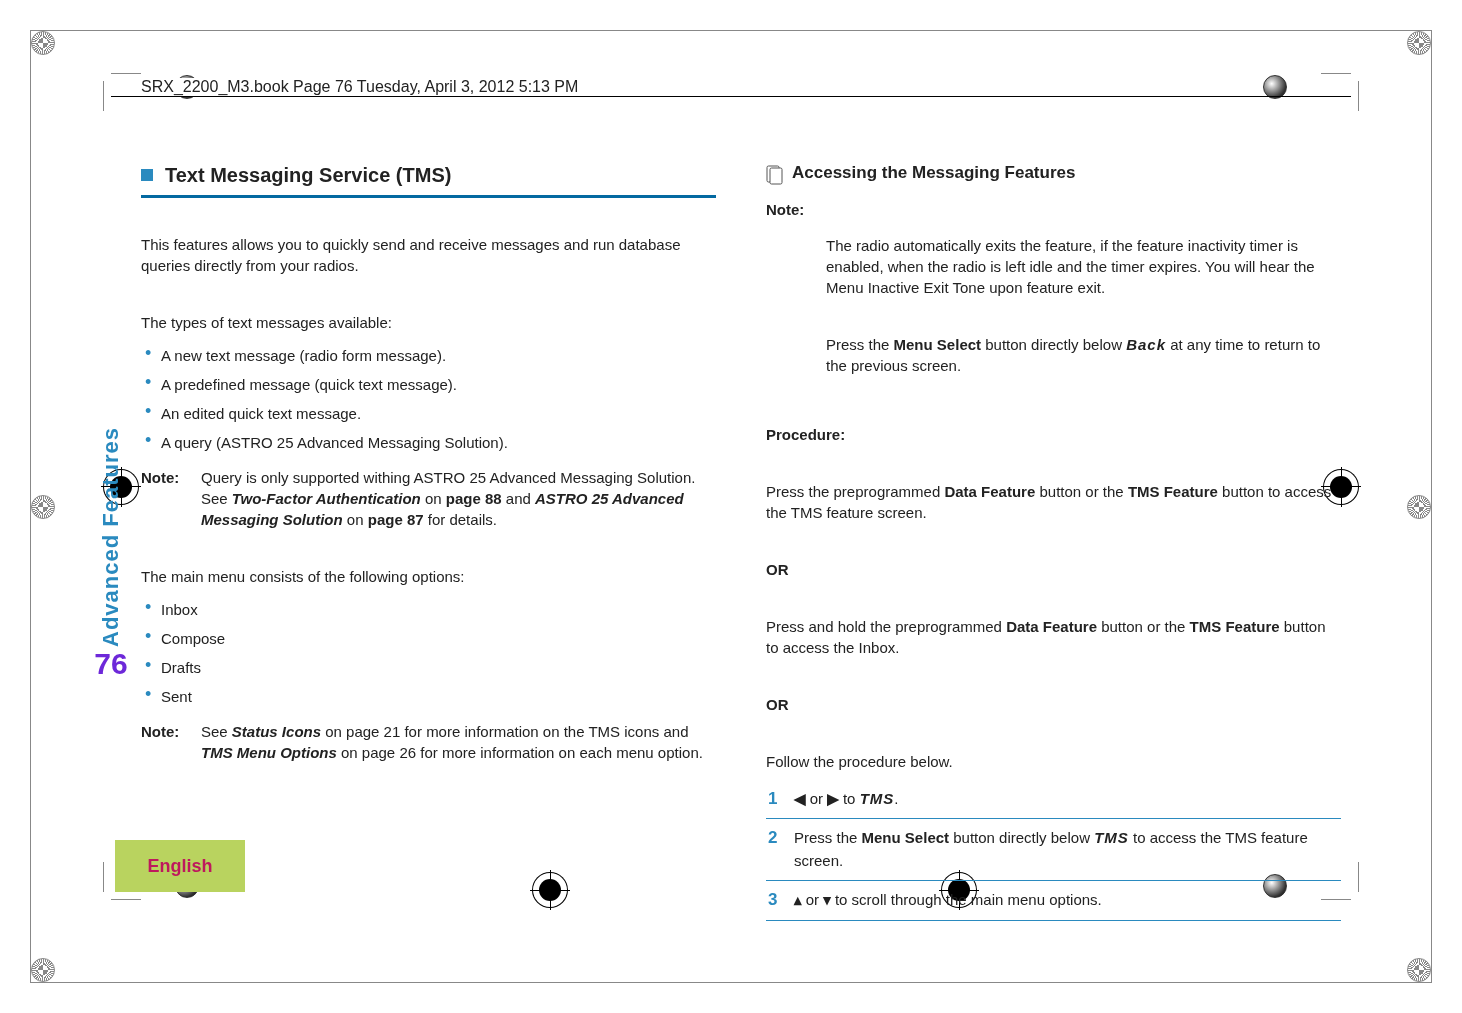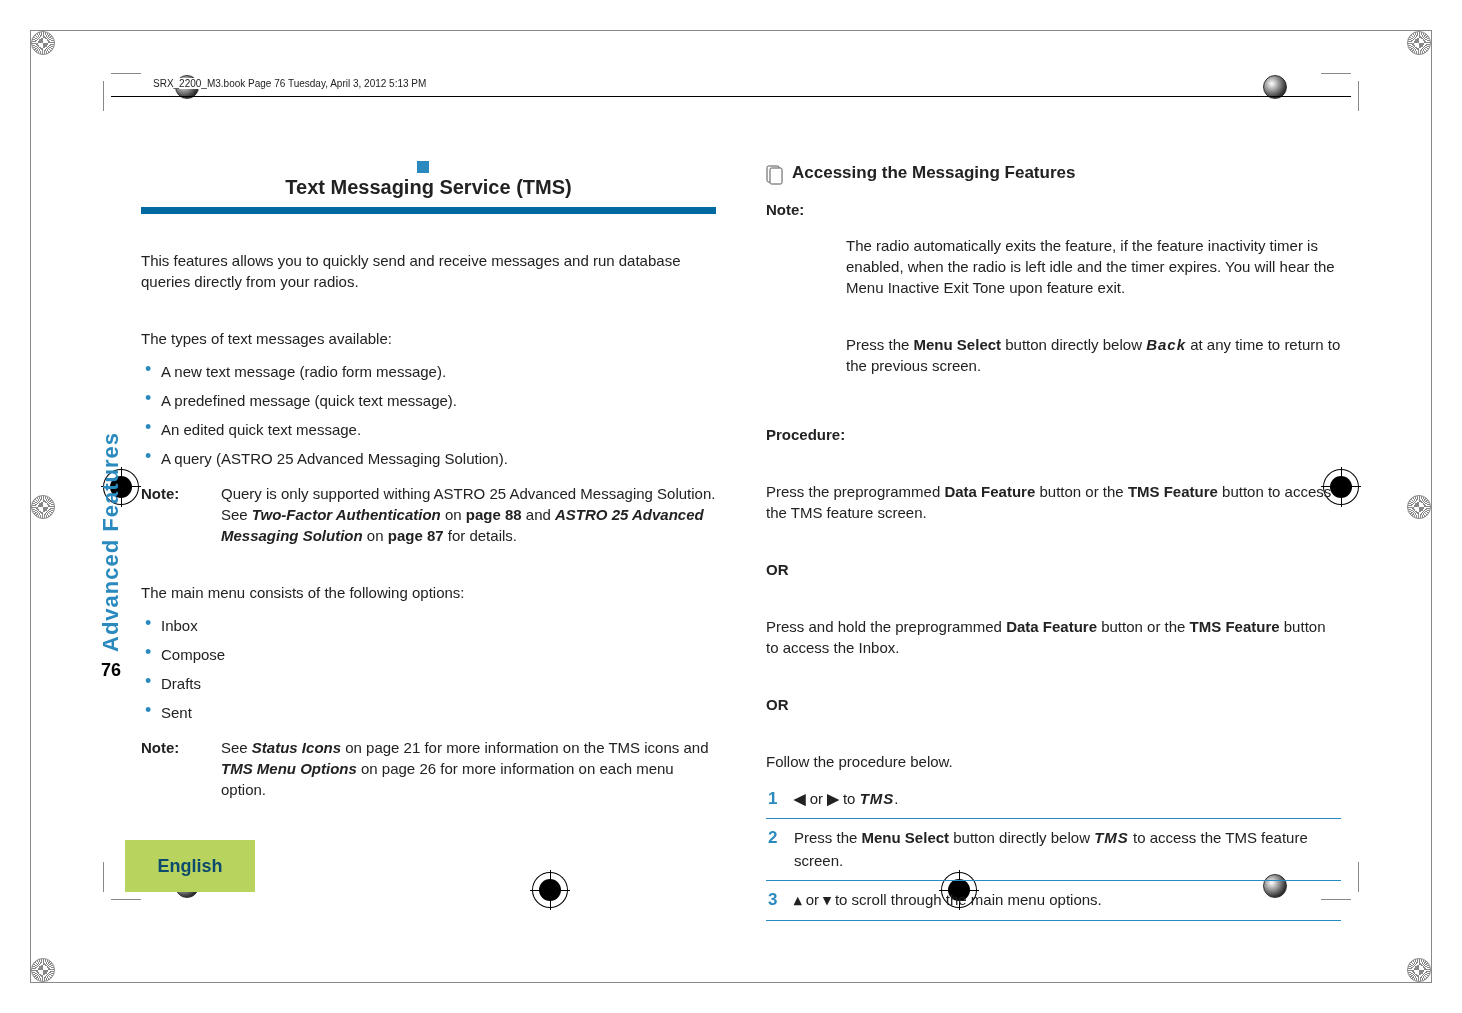--- a/index.html
+++ b/index.html
@@ -57,21 +57,21 @@
     top: 50px; left: 80px; right: 80px; bottom: 90px;
   }
   .crop-inner > .cm { position:absolute; width:30px; height:30px; }
   .cm::before, .cm::after { content:""; position:absolute; background:#888; }
   .cm::before { width:1px; height:30px; left:-8px; }
   .cm::after  { height:1px; width:30px; top:-8px; }
   .header-line {
     position:absolute; top:15px; left:0; right:0; height:1px; background:#000;
   }
   .header-text {
-    position:absolute; top:-3px; left:36px; font-size:10px; background:#fff; padding:0 6px;
+    position:absolute; top:-3px; left:24px; font-size:16px; background:#fff; padding:0 6px;
   }
   .content {
     position:absolute;
     top:80px; left:0; right:0; bottom:60px;
     display:flex;
     gap: 40px;
     padding-left: 30px;
   }
   .sidelabel {
     position:absolute;
@@ -87,63 +87,62 @@
   .sidelabel .features {
     writing-mode: vertical-rl;
     transform: rotate(180deg);
     font-weight:bold;
     font-size:22px;
     color:#2a8abf;
     letter-spacing:1px;
   }
   .sidelabel .pagenum {
     font-weight:bold;
-    font-size:18px;
-    color:#000000;
-    margin-top:8px;
+    font-size:30px;
+    color:#6d28d9;
+    margin-top:0;
     writing-mode: horizontal-tb;
   }
   .english-box {
     position:absolute;
-    left:14px; bottom:0px;
+    left:4px; bottom:0px;
     width:130px; height:52px;
     background:#b9d35f;
     display:flex; align-items:center; justify-content:center;
-    font-weight:bold; color:#0c4a6e; font-size:18px;
+    font-weight:bold; color:#be185d; font-size:18px;
   }
   .col {
     flex:1;
     font-size:15px;
     line-height:1.4;
     padding-right:10px;
   }
   .col p { margin-bottom:12px;margin-top:36px; }
   .section-head {
     display:flex; align-items:center;
     font-weight:bold;
     font-size:20px;
-    border-bottom:7px solid #0369a1;
+    border-bottom:3px solid #0369a1;
     padding-bottom:6px;
     margin-bottom:18px;
-    flex-direction:column;
   }
   .section-head .sq { width:12px; height:12px; background:#2a8abf; margin-right:12px; }
   .subhead {
     display:flex; align-items:flex-end;
     font-weight:bold;
     font-size:17px;
     margin-bottom:14px;
   }
   .subhead svg { margin-right:8px; }
   ul.bullets { list-style:none; margin:0 0 14px 0; padding:0; }
   ul.bullets li { position:relative; padding-left:20px; margin-bottom:8px; }
   ul.bullets li::before {
     content:"•"; position:absolute; left:4px; color:#2a8abf; font-size:18px; line-height:0.9;
   }
-  .note-row { display:flex; margin-bottom:14px;gap:20px; }
+  .note-row { display:flex; margin-bottom:14px; }
   .note-row .nlabel { width:60px; font-weight:bold; flex-shrink:0; }
   .note-row .nbody { flex:1; }
   ol.steps { list-style:none; counter-reset:step; padding:0; margin:0; }
   ol.steps li {
     counter-increment:step;
     border-bottom:1px solid #2a8abf;
     padding:8px 0 8px 28px;
     position:relative;
     line-height:1.5;
   }

